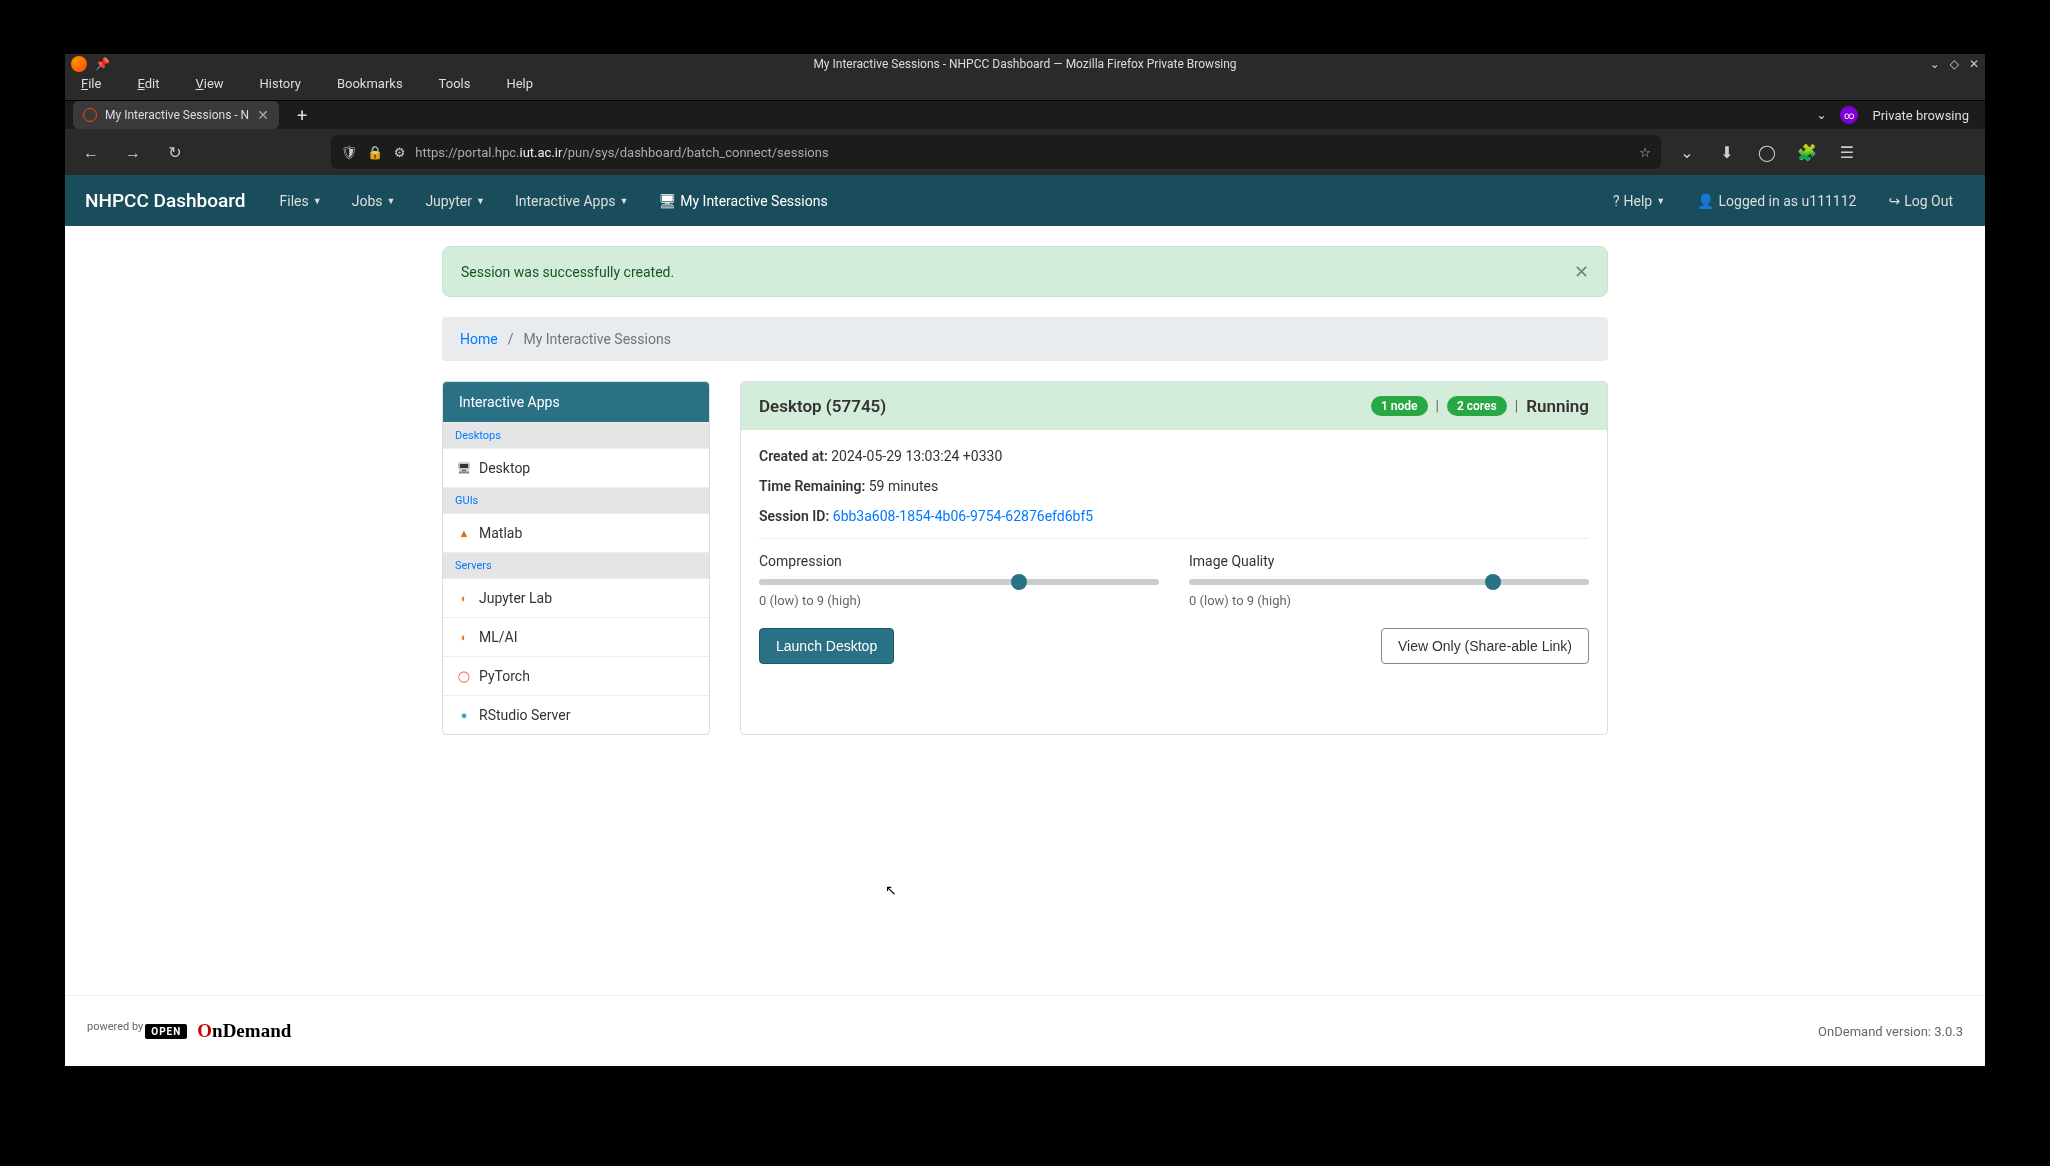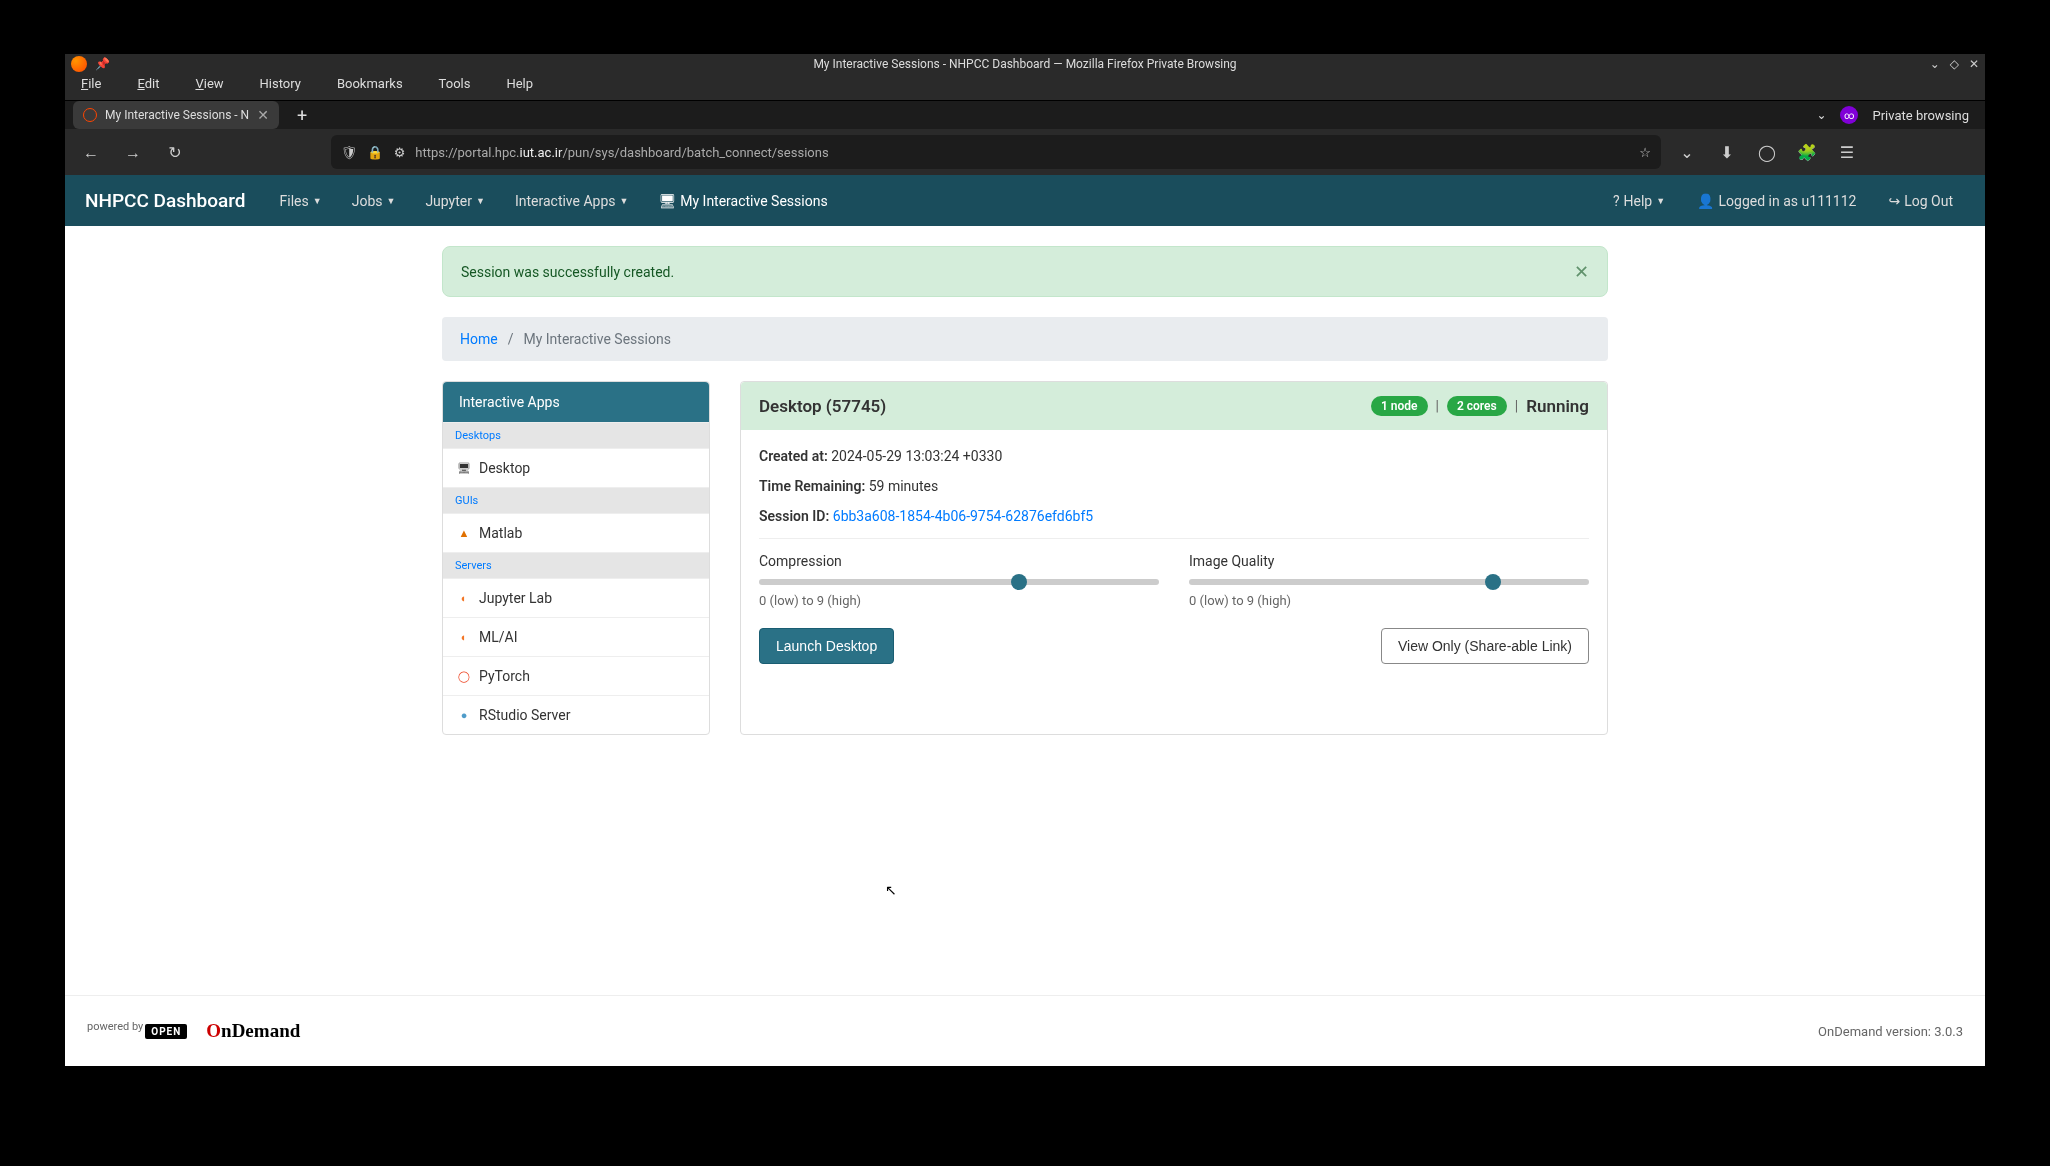--- a/index.html
+++ b/index.html
@@ -90,21 +90,21 @@
 .slider-hint { color: #666; font-size: 13px; }
 .btn-row { display: flex; justify-content: space-between; }
 .btn-primary { background: #2a7186; color: #fff; border: 1px solid #1a5d72; border-radius: 4px; padding: 9px 16px; cursor: pointer; font-size: 14px; }
 .btn-outline { background: #fff; color: #333; border: 1px solid #888; border-radius: 4px; padding: 9px 16px; cursor: pointer; font-size: 14px; }
 
 .cursor { position: absolute; left: 820px; top: 707px; font-size: 14px; color: #000; pointer-events: none; }
 
 .footer { position: absolute; bottom: 0; left: 0; right: 0; height: 71px; background: #fff; border-top: 1px solid #eee; display: flex; align-items: center; justify-content: space-between; padding: 0 22px; }
 .footer-left { display: flex; flex-direction: row; gap: 2px; }
 .powered { font-size: 11px; color: #666; }
-.logo-row { display: flex; align-items: center; gap: 19px; }
+.logo-row { display: flex; align-items: center; gap: 10px; }
 .open-badge { background: #000; color: #fff; font-size: 10px; font-weight: bold; padding: 2px 6px; border-radius: 2px; letter-spacing: 1px; }
 .ondemand { font-size: 19px; font-weight: 600; font-family: Georgia, serif; }
 .ondemand .red { color: #c00; }
 .version { color: #666; font-size: 13px; }
 </style>
 </head>
 <body>
 
 <div class="screenshot">
   <div class="titlebar">

